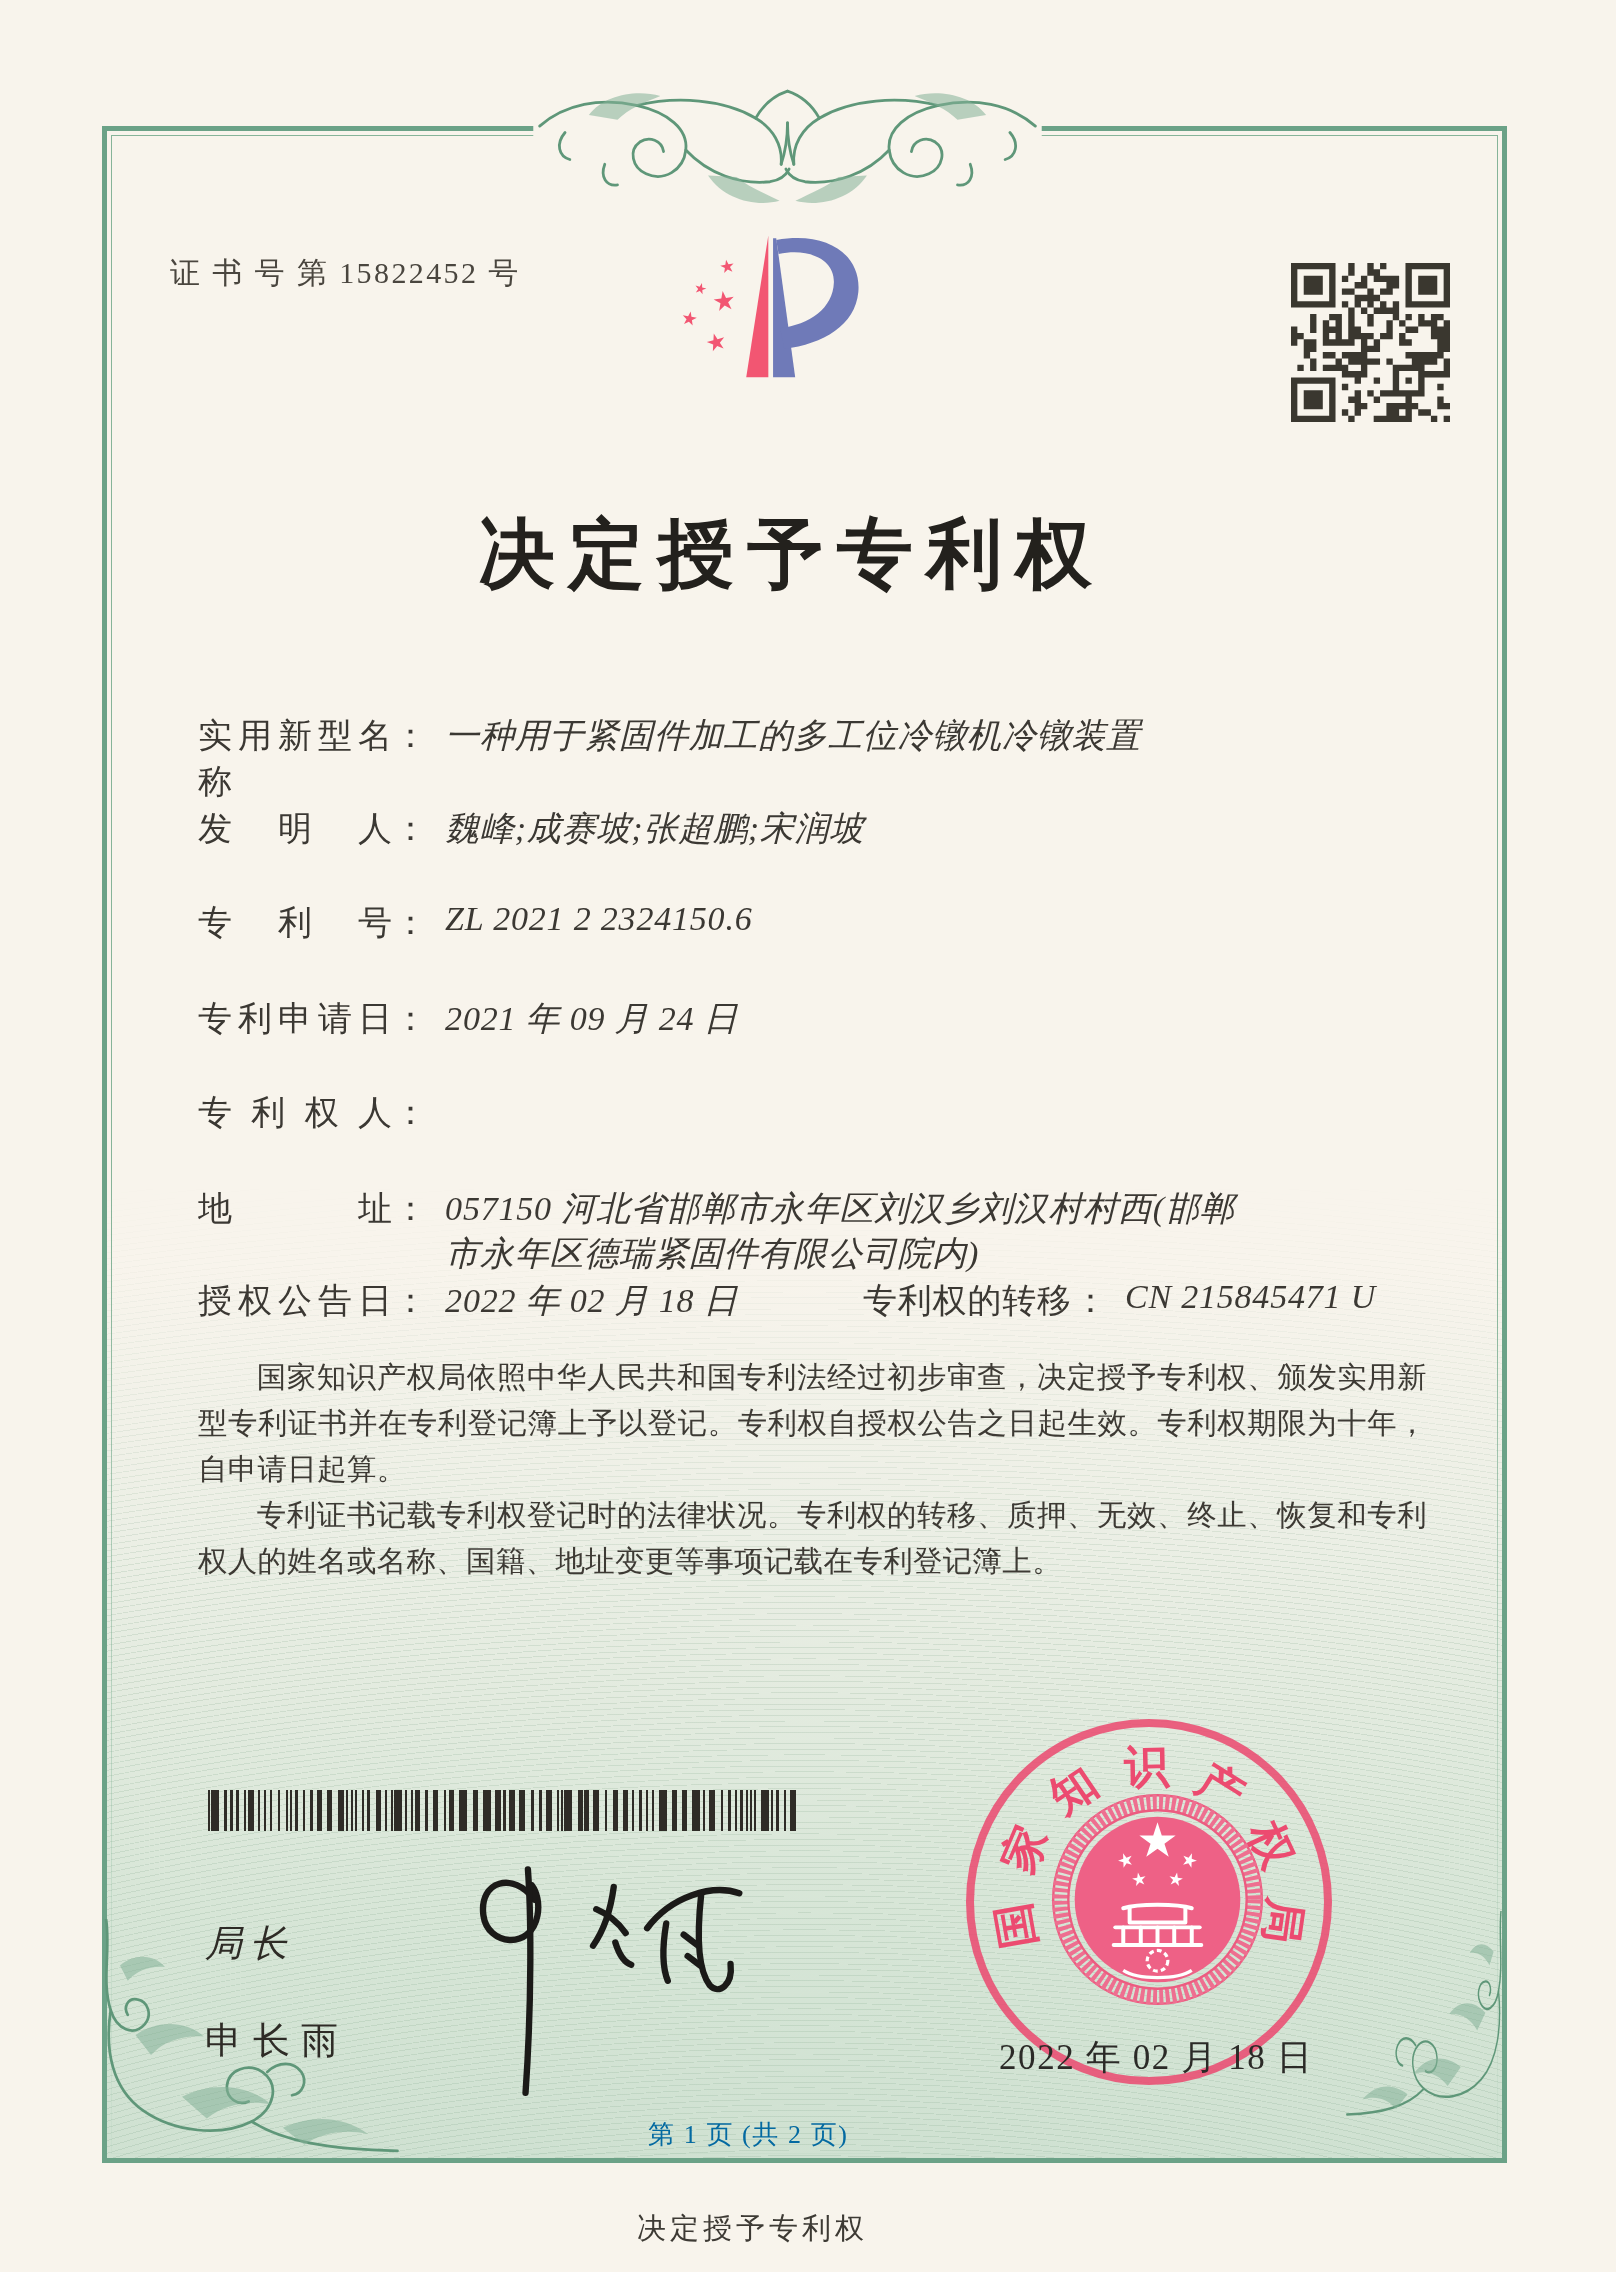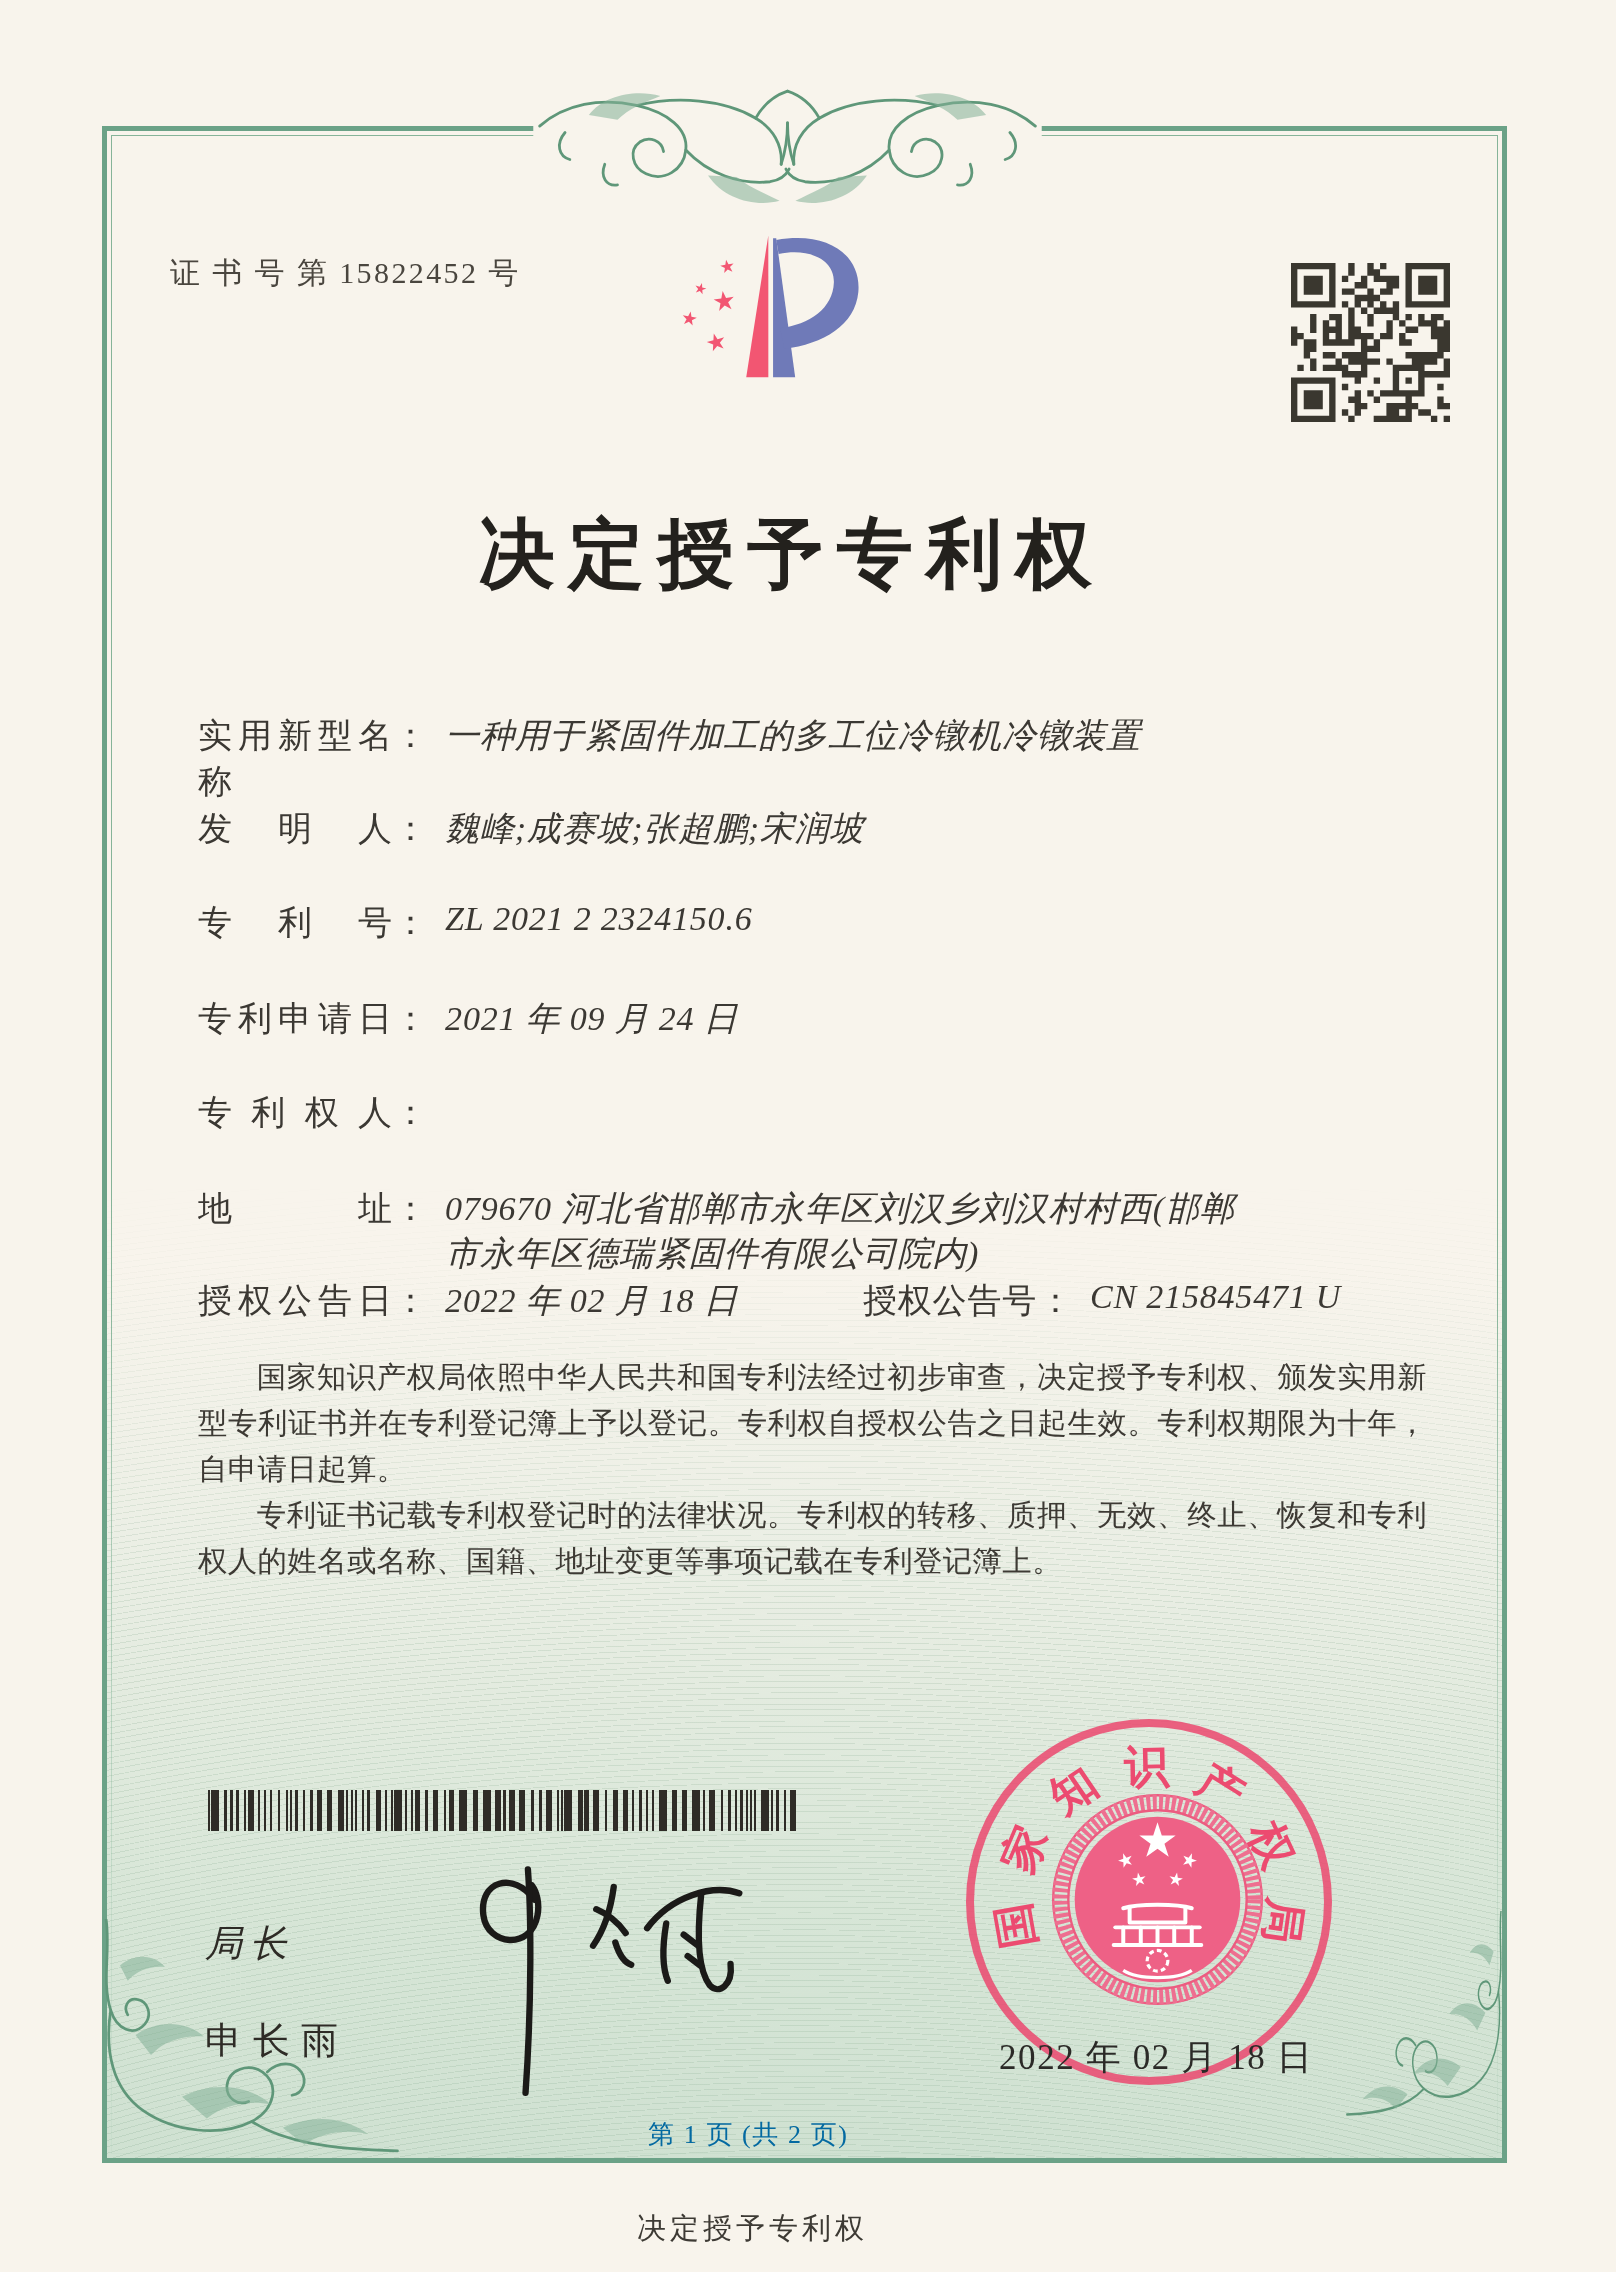--- a/index.html
+++ b/index.html
@@ -180,29 +180,29 @@
       <span class="fcolon">：</span>
     <span class="fvalue">2021 年 09 月 24 日</span>
   </div>
   <div class="row row-patentee">
     <span class="flabel">专利权人</span>
       <span class="fcolon">：</span>
   </div>
   <div class="row row-addr">
     <span class="flabel">地址</span>
       <span class="fcolon">：</span>
-    <span class="fvalue">079670 河北省邯郸市永年区刘汉乡刘汉村村西(邯郸市永年区德瑞紧固件有限公司院内)</span>
+    <span class="fvalue">057150 河北省邯郸市永年区刘汉乡刘汉村村西(邯郸市永年区德瑞紧固件有限公司院内)</span>
   </div>
   <div class="row row-grantdate">
     <span class="flabel">授权公告日</span>
       <span class="fcolon">：</span>
     <span class="fvalue">2022 年 02 月 18 日</span>
   </div>
   <div class="row row-grantno">
-    <span class="flabel tight">授权公告号</span>
+    <span class="flabel tight">专利权的转移</span>
       <span class="fcolon">：</span>
     <span class="fvalue">CN 215845471 U</span>
   </div>
 
   <div id="para-1" class="para">国家知识产权局依照中华人民共和国专利法经过初步审查，决定授予专利权、颁发实用新型专利证书并在专利登记簿上予以登记。专利权自授权公告之日起生效。专利权期限为十年，自申请日起算。</div>
   <div id="para-2" class="para">专利证书记载专利权登记时的法律状况。专利权的转移、质押、无效、终止、恢复和专利权人的姓名或名称、国籍、地址变更等事项记载在专利登记簿上。</div>
 
   <div id="barcode">
       <i style="left: 0px; width: 1.6px;"></i>
       <i style="left: 3.2px; width: 8px;"></i>

